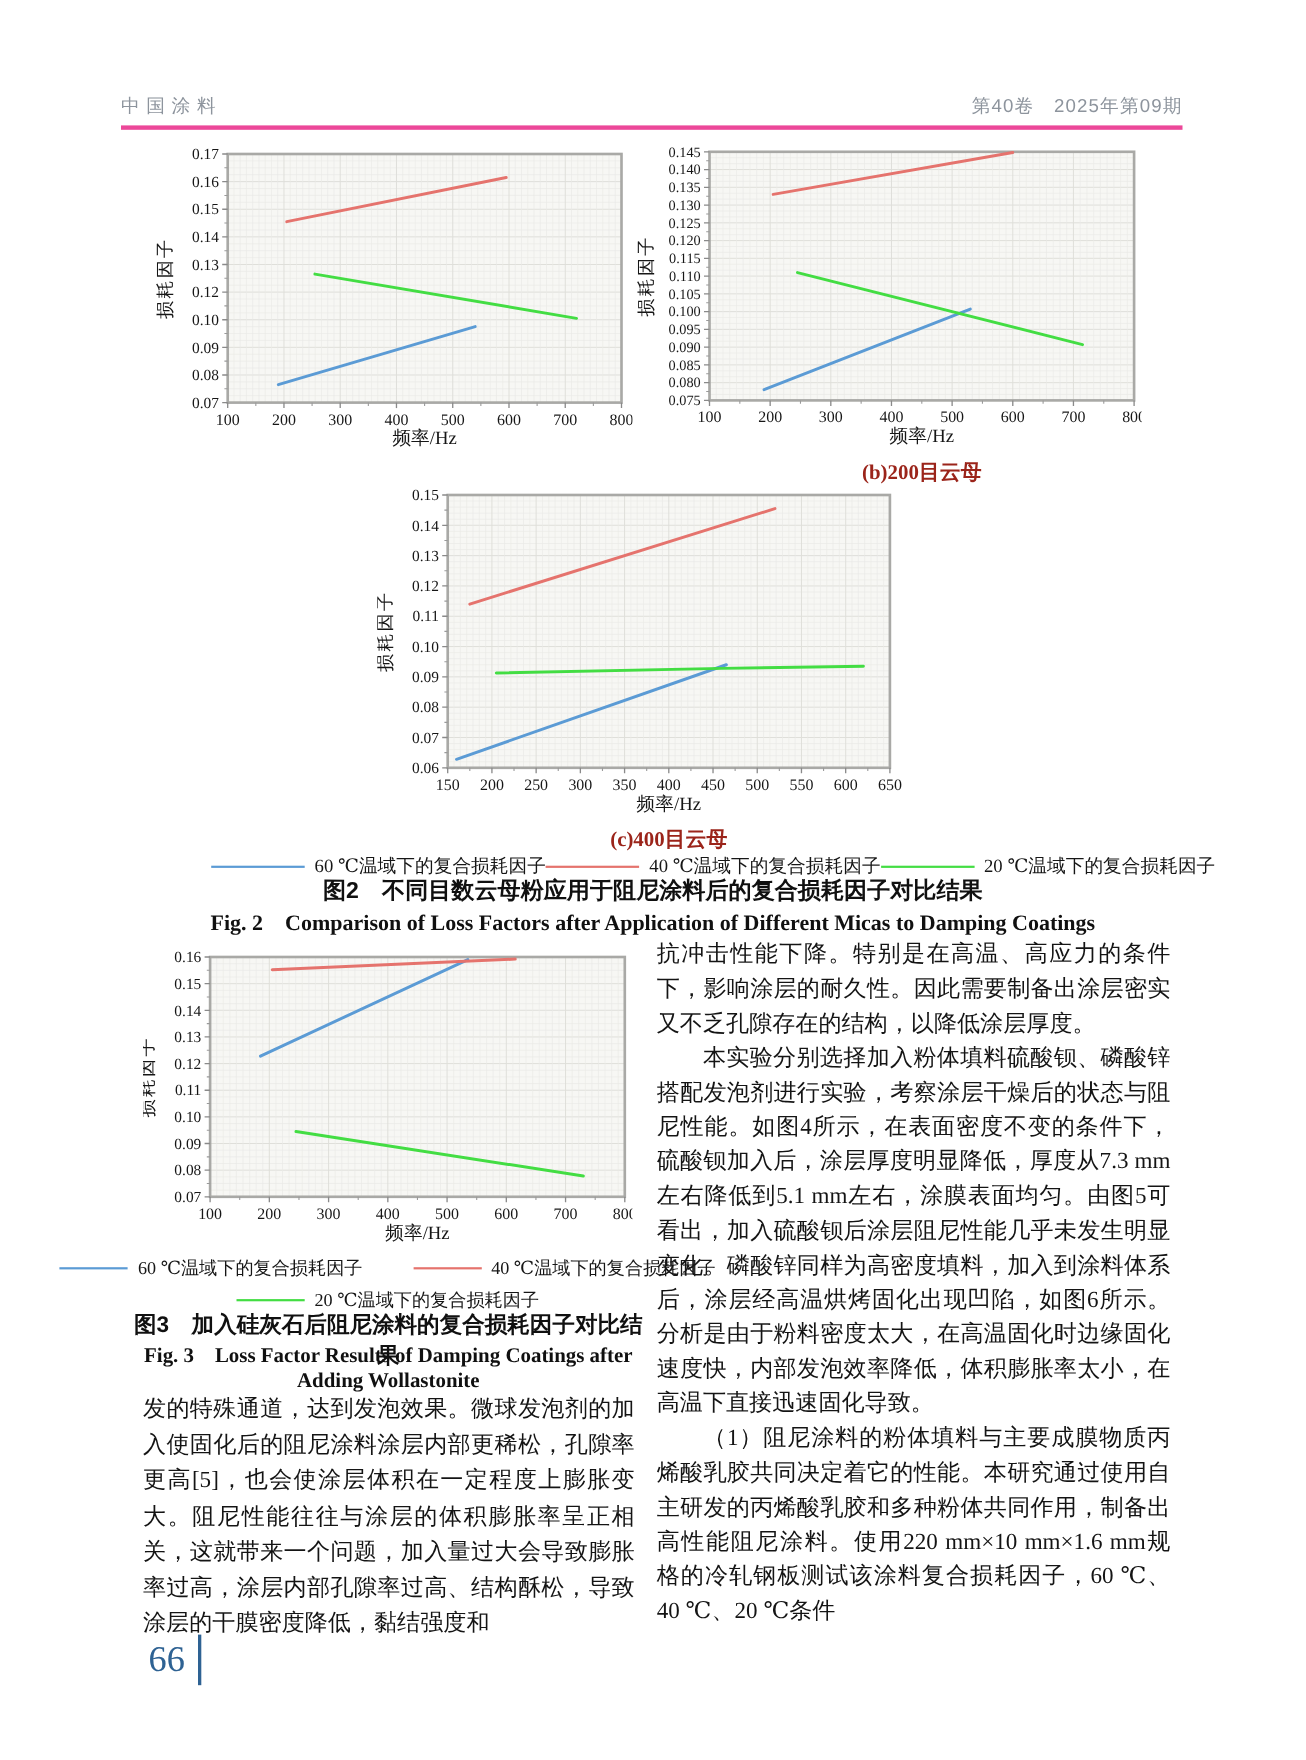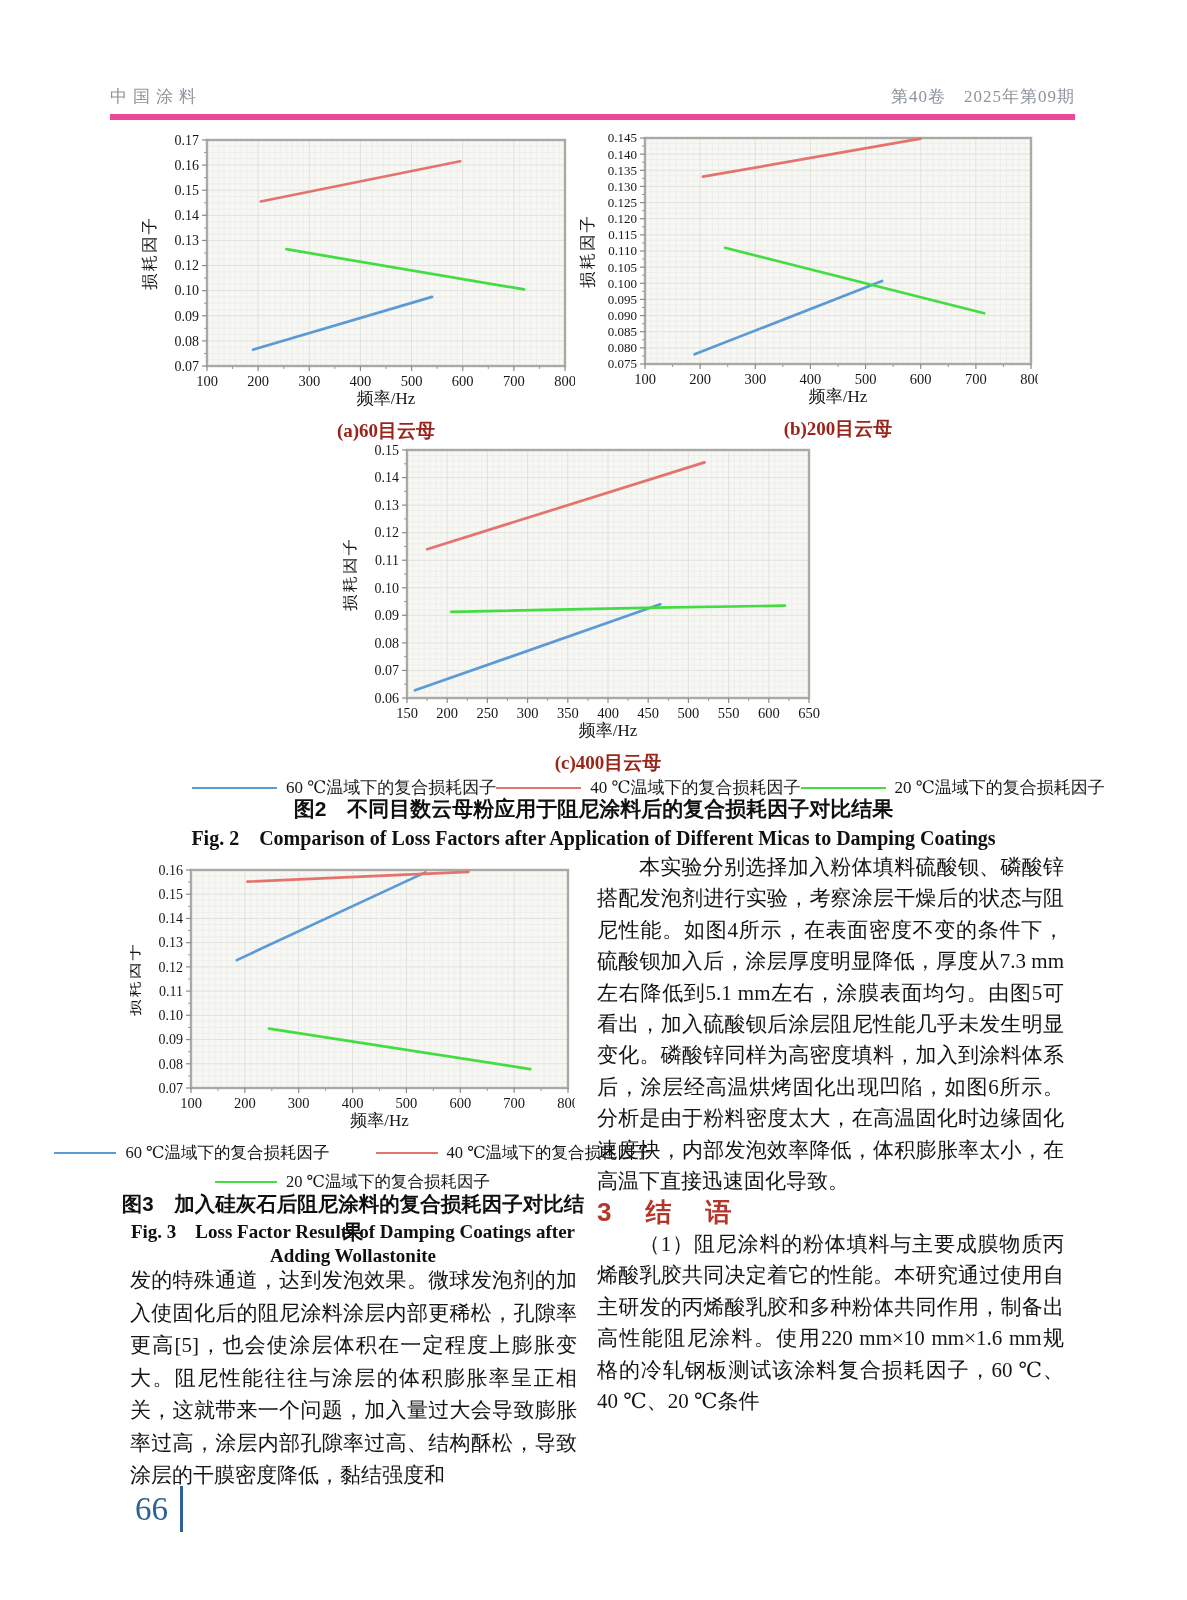--- a/index.html
+++ b/index.html
@@ -1,23 +1,23 @@
 <!DOCTYPE html>
 <html><head>
 <meta charset="utf-8">
 <style>
   html,body{margin:0;padding:0;background:#ffffff;}
   .page{position:relative;width:1187px;height:1600px;background:#ffffff;overflow:hidden;
         font-family:"Liberation Serif","DejaVu Serif",serif;color:#141414;}
 
   
   .header{position:absolute;left:110px;right:112px;top:78px;height:30px;
-          border-bottom:6px solid #ec4899;display:flex;justify-content:space-between;
+          border-bottom:4px solid #ec4899;display:flex;justify-content:space-between;
           align-items:flex-end;padding-bottom:6px;color:#8d949d;
-          font-family:Liberation Serif, serif;font-size:17px;}
+          font-family:Liberation Sans, sans-serif;font-size:17px;}
   .header .jname{letter-spacing:6px;}
   .header .jissue{letter-spacing:1px;}
 
   
   .chart{position:absolute;}
   .chart svg{display:block;}
   .sub{font-weight:bold;color:#9b241a;font-size:19px;text-align:center;margin-top:4px;
        font-family:"Liberation Serif",serif;}
   #chartA{left:133px;top:128px;width:442px;}
   #chartB{left:571px;top:126px;width:467px;}
@@ -236,21 +236,20 @@
         <line x1="406.42857142857144" y1="238" x2="406.42857142857144" y2="241" stroke="#9a9a9a" stroke-width="1"></line>
         <line x1="432" y1="238" x2="432" y2="243" stroke="#8a8a8a" stroke-width="1.2"></line>
         <text x="432" y="258" font-size="14.5" text-anchor="middle" fill="#161616" font-family="&quot;Liberation Serif&quot;,&quot;DejaVu Serif&quot;,serif">800</text>
         <text x="0" y="0" font-size="16.5" text-anchor="middle" fill="#161616" font-family="&quot;Liberation Serif&quot;,&quot;DejaVu Serif&quot;,serif" transform="translate(22,125) rotate(-90)" letter-spacing="2">损耗因子</text>
         <text x="253" y="276" font-size="17" text-anchor="middle" fill="#161616" font-family="&quot;Liberation Serif&quot;,&quot;DejaVu Serif&quot;,serif">频率/Hz</text>
         <polyline points="120.0,221.7 299.0,168.9" fill="none" stroke="#5b9bd5" stroke-width="2.7" stroke-linecap="round"></polyline>
         <polyline points="127.7,73.5 327.2,33.3" fill="none" stroke="#e5736d" stroke-width="2.7" stroke-linecap="round"></polyline>
         <polyline points="153.3,121.2 391.1,161.4" fill="none" stroke="#43dd43" stroke-width="2.7" stroke-linecap="round"></polyline>
       </svg>
     </div>
-  <div class="sub" style="position:absolute;left:133px;top:414px;width:442px;padding-left:64px;box-sizing:border-box;">(a)60目云母</div>
 
   <div class="chart" id="chartB">
   <svg width="467" height="282">
         <rect x="74" y="12" width="386" height="226" fill="#f7f7f4"></rect>
         <line x1="74" y1="12" x2="460" y2="12" stroke="#dfdfda" stroke-width="0.9"></line>
         <line x1="74" y1="17.38095238095238" x2="460" y2="17.38095238095238" stroke="#eaeae6" stroke-width="0.6"></line>
         <line x1="74" y1="22.76190476190476" x2="460" y2="22.76190476190476" stroke="#eaeae6" stroke-width="0.6"></line>
         <line x1="74" y1="28.142857142857142" x2="460" y2="28.142857142857142" stroke="#dfdfda" stroke-width="0.9"></line>
         <line x1="74" y1="33.52380952380952" x2="460" y2="33.52380952380952" stroke="#eaeae6" stroke-width="0.6"></line>
         <line x1="74" y1="38.9047619047619" x2="460" y2="38.9047619047619" stroke="#eaeae6" stroke-width="0.6"></line>
@@ -827,22 +826,22 @@
 
   <div class="f3-cap-zh">图3　加入硅灰石后阻尼涂料的复合损耗因子对比结果</div>
   <div class="f3-cap-en1">Fig. 3　Loss Factor Results of Damping Coatings after</div>
   <div class="f3-cap-en2">Adding Wollastonite</div>
 
   <div class="col-left-text">
     <p>发的特殊通道，达到发泡效果。微球发泡剂的加入使固化后的阻尼涂料涂层内部更稀松，孔隙率更高[5]，也会使涂层体积在一定程度上膨胀变大。阻尼性能往往与涂层的体积膨胀率呈正相关，这就带来一个问题，加入量过大会导致膨胀率过高，涂层内部孔隙率过高、结构酥松，导致涂层的干膜密度降低，黏结强度和</p>
   </div>
 
   <div class="col-right">
+    <p>抗冲击性能下降。特别是在高温、高应力的条件下，影响涂层的耐久性。因此需要制备出涂层密实又不乏孔隙存在的结构，以降低涂层厚度。</p>
     <p class="indent">本实验分别选择加入粉体填料硫酸钡、磷酸锌搭配发泡剂进行实验，考察涂层干燥后的状态与阻尼性能。如图4所示，在表面密度不变的条件下，硫酸钡加入后，涂层厚度明显降低，厚度从7.3 mm左右降低到5.1 mm左右，涂膜表面均匀。由图5可看出，加入硫酸钡后涂层阻尼性能几乎未发生明显变化。磷酸锌同样为高密度填料，加入到涂料体系后，涂层经高温烘烤固化出现凹陷，如图6所示。分析是由于粉料密度太大，在高温固化时边缘固化速度快，内部发泡效率降低，体积膨胀率太小，在高温下直接迅速固化导致。</p>
-    <p class="sec-head">3　结　语</p>
     <p class="indent">（1）阻尼涂料的粉体填料与主要成膜物质丙烯酸乳胶共同决定着它的性能。本研究通过使用自主研发的丙烯酸乳胶和多种粉体共同作用，制备出高性能阻尼涂料。使用220 mm×10 mm×1.6 mm规格的冷轧钢板测试该涂料复合损耗因子，60 ℃、40 ℃、20 ℃条件</p>
   </div>
 
   <div class="footer">
     <span class="page-num">66</span>
     <span class="vbar"></span>
   </div>
 
 </div>
 

